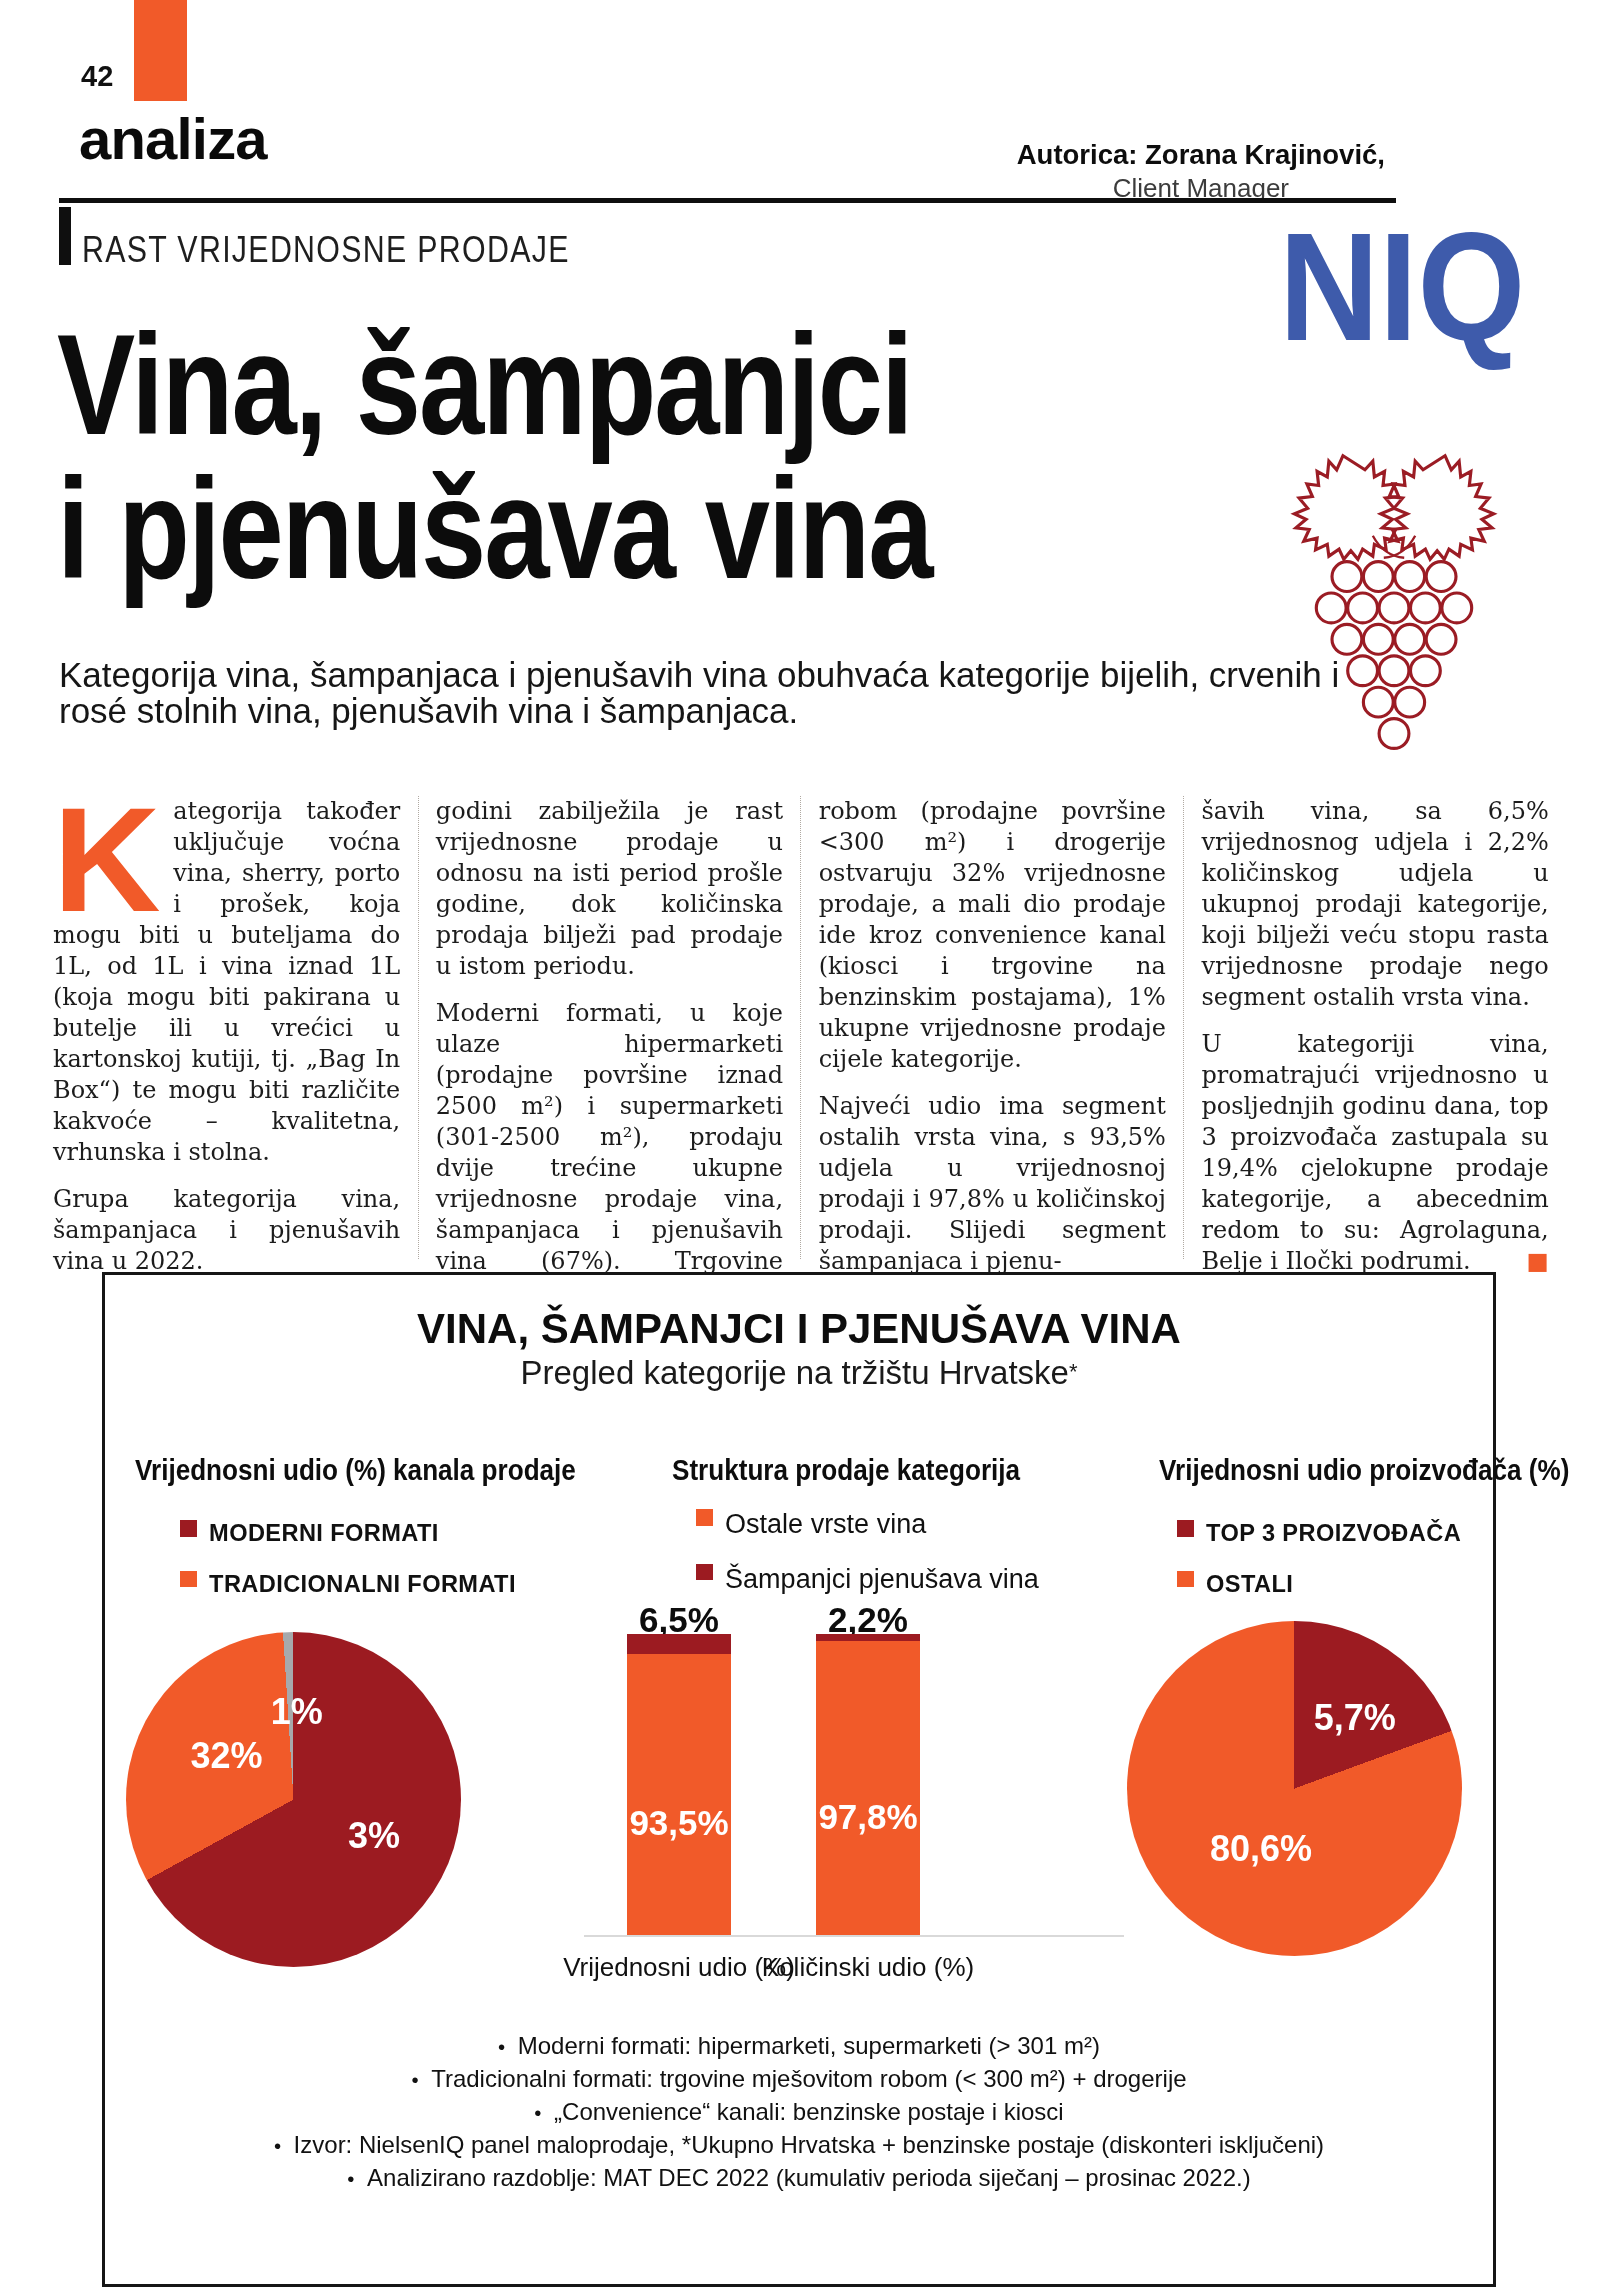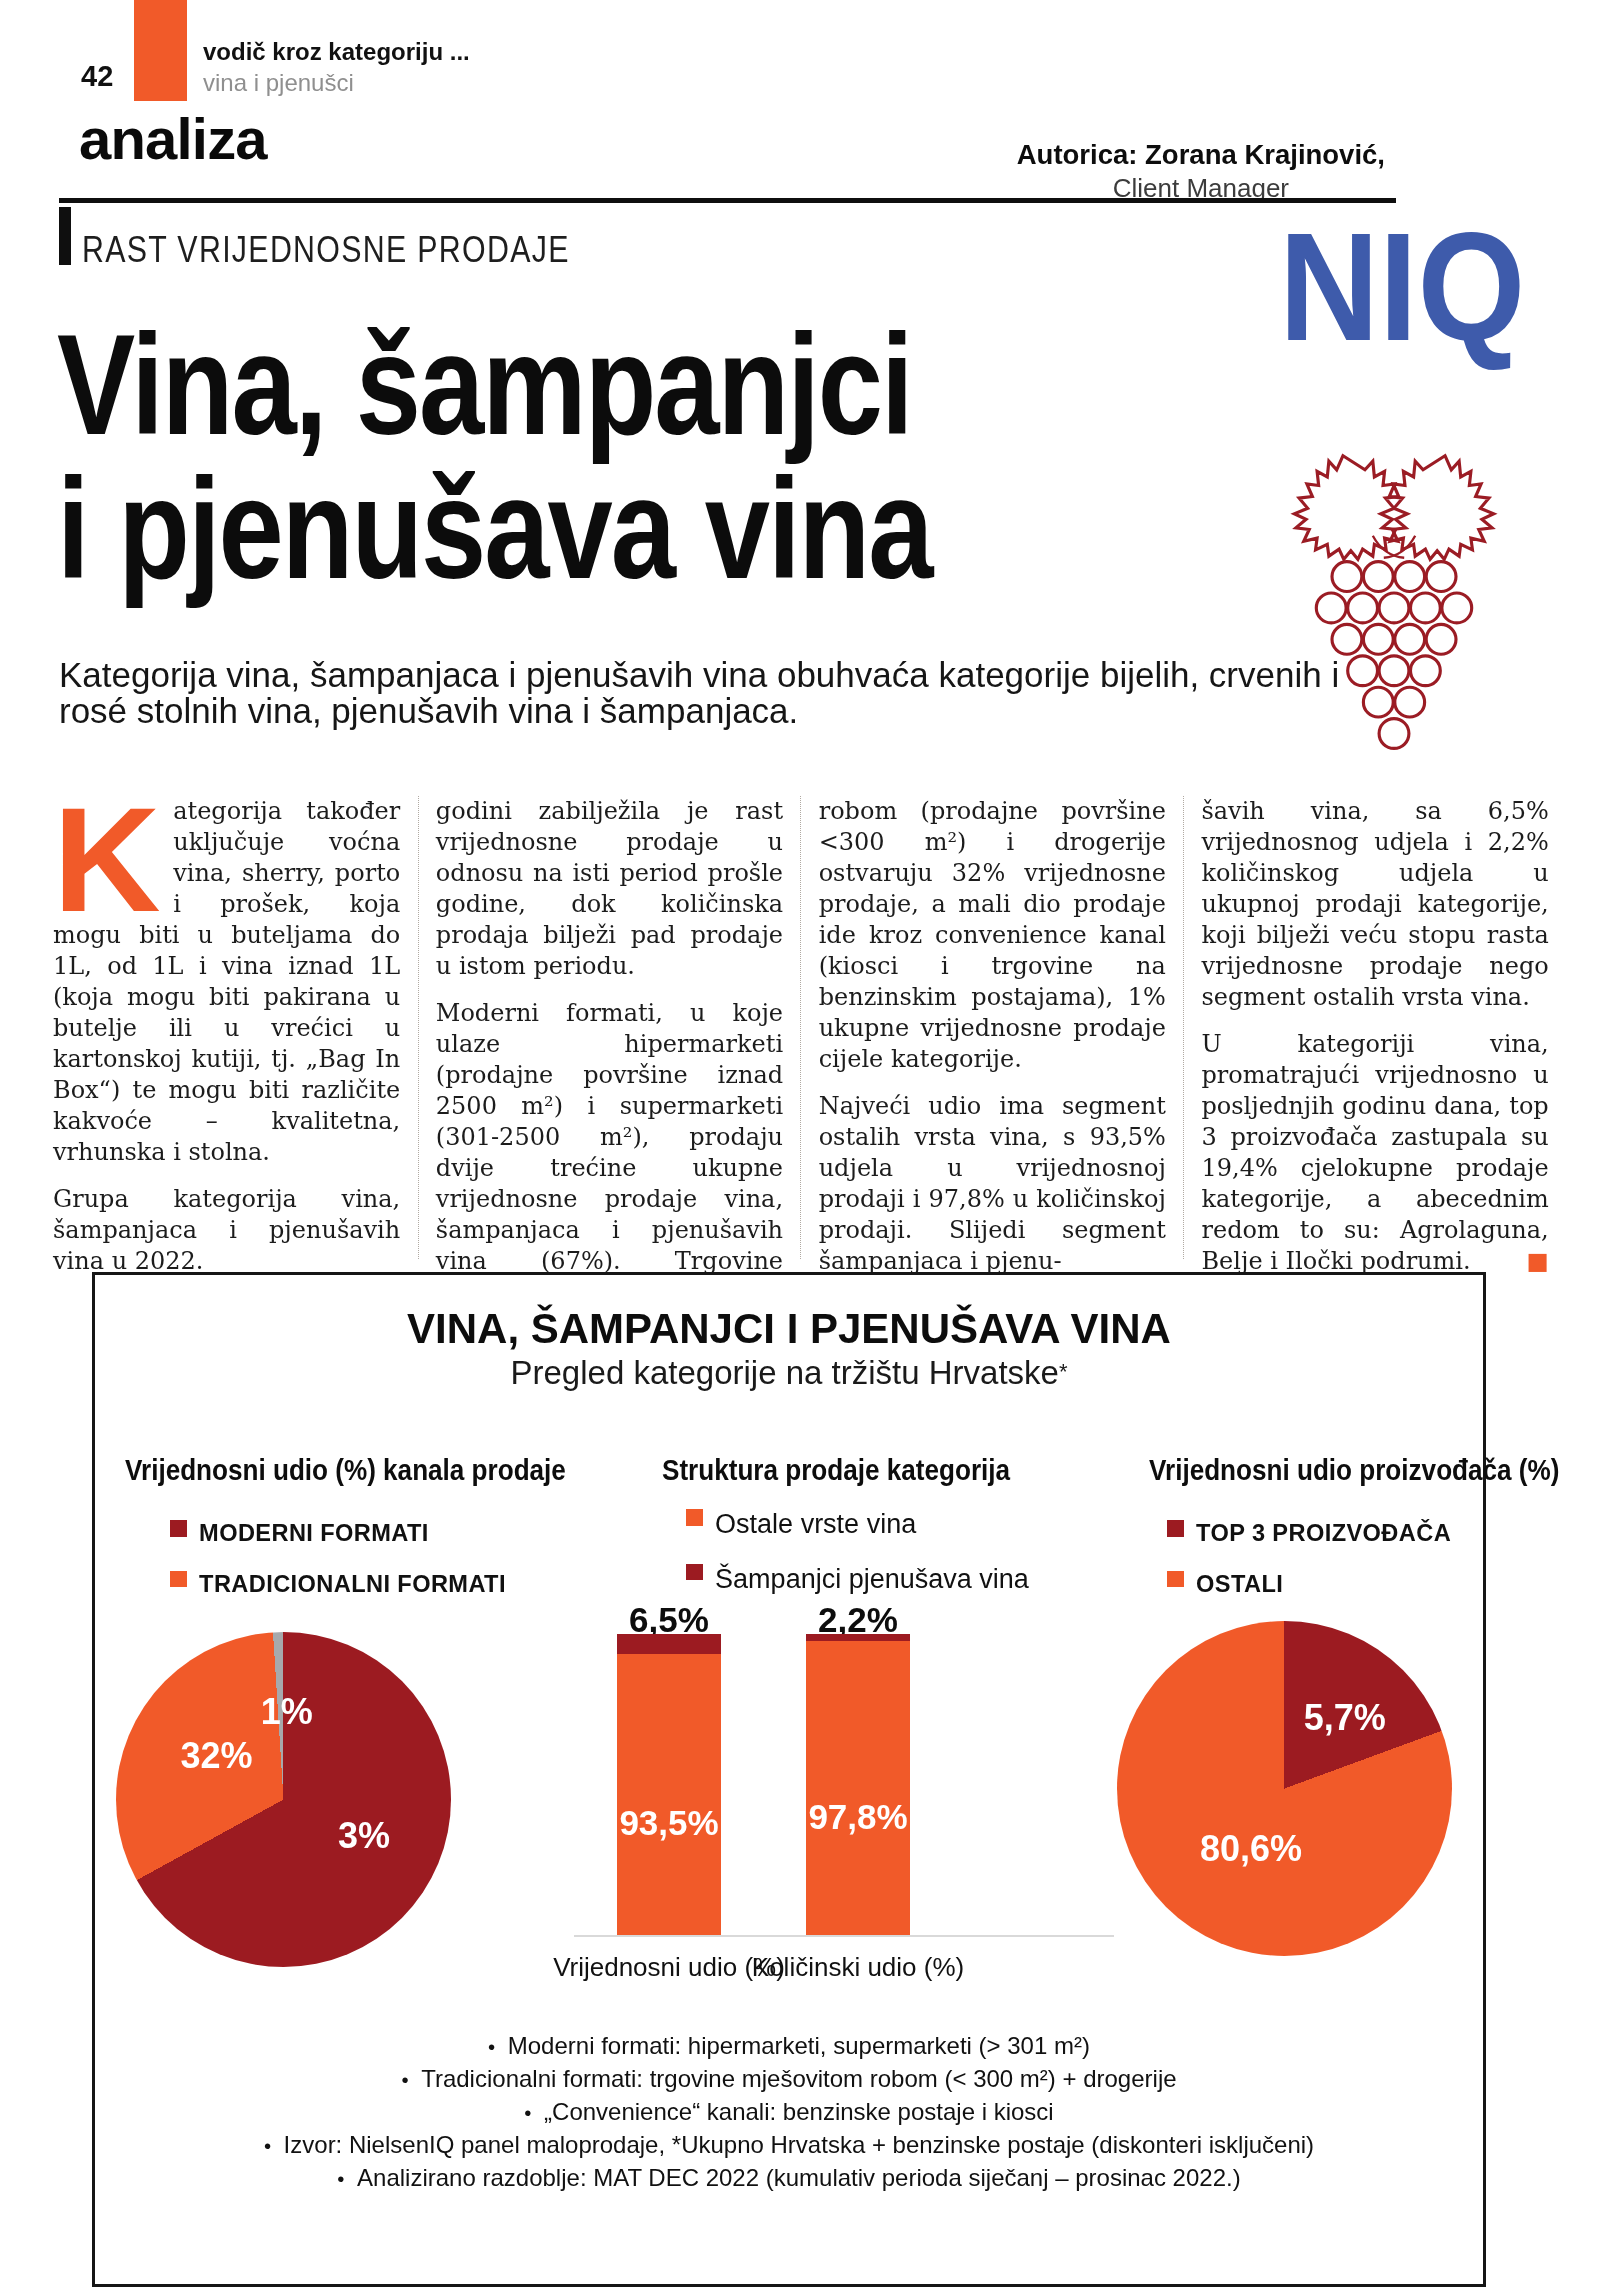--- a/index.html
+++ b/index.html
@@ -39,21 +39,21 @@
   
   .article { left:53px; top:796px; width:1513px; height:463px; display:flex; }
   .col { flex:1 1 0; padding:0 17.3px; font-family:"DejaVu Serif", serif; font-size:24px; line-height:31px; text-align:justify; color:#1c1c1c; }
   .col:first-child { padding-left:0; }
   .col + .col { border-left:1.6px dotted #b0a9a2; }
   .col p + p { margin-top:15.7px; }
   .dropcap { float:left; font-family:"Liberation Sans", sans-serif; font-weight:bold; font-size:149px; line-height:118px; color:#f15a29; margin:4.7px 12.6px 0 0; }
   .endmark { float:right; color:#f15a29; font-size:23.6px; line-height:31px; }
 
   
-  .chartbox { left:92px; top:1272px; width:1394px; height:1015px; background:#ffffff; border:3.1px solid #161616; }
+  .chartbox { left:102px; top:1272px; width:1394px; height:1015px; background:#ffffff; border:3.1px solid #161616; }
   .cb-title { left:0; top:30px; width:100%; text-align:center; font-size:42px; font-weight:bold; color:#0d0d0d; }
   .cb-subtitle { left:0; top:79px; width:100%; text-align:center; font-size:33px; color:#1a1a1a; }
   .cb-subtitle sup { font-size:22px; vertical-align:4.7px; }
   .sec-head { font-size:29px; font-weight:bold; color:#0d0d0d; }
   .legend-row { display:flex; align-items:flex-start; }
   .legend-row + .legend-row { margin-top:23.6px; }
   .swatch { width:16.5px; height:16.5px; flex:0 0 16.5px; }
   .legend-uc { margin-left:12.6px; font-size:23.6px; font-weight:bold; letter-spacing:0.4px; color:#111; }
   .legend-sc { margin-left:12.6px; font-size:27px; color:#111; }
 
@@ -71,24 +71,20 @@
   .footnotes { left:0; top:755px; width:100%; text-align:center; font-size:24px; line-height:31px; color:#111; }
   .footnote::before { content:"•"; margin-right:12.6px; font-size:20.4px; }
 </style>
 </head>
 <body>
 
 <div class="page">
 
   <div class="abs page-number">42</div>
   <div class="abs orange-block"></div>
-  <div class="abs cat-head">
-    <div class="cat-title">vodič kroz kategoriju ...</div>
-    <div class="cat-sub">vina i pjenušci</div>
-  </div>
   <div class="abs section-title">analiza</div>
   <div class="abs author">
     <div class="author-byline">Autorica: Zorana Krajinović,</div>
     <div class="author-role">Client Manager</div>
   </div>
   <div class="abs top-rule"></div>
   <div class="abs kicker-bar"></div>
   <div class="abs kicker"><span class="condL">RAST VRIJEDNOSNE PRODAJE</span></div>
 
   <h1 class="abs main-title">

